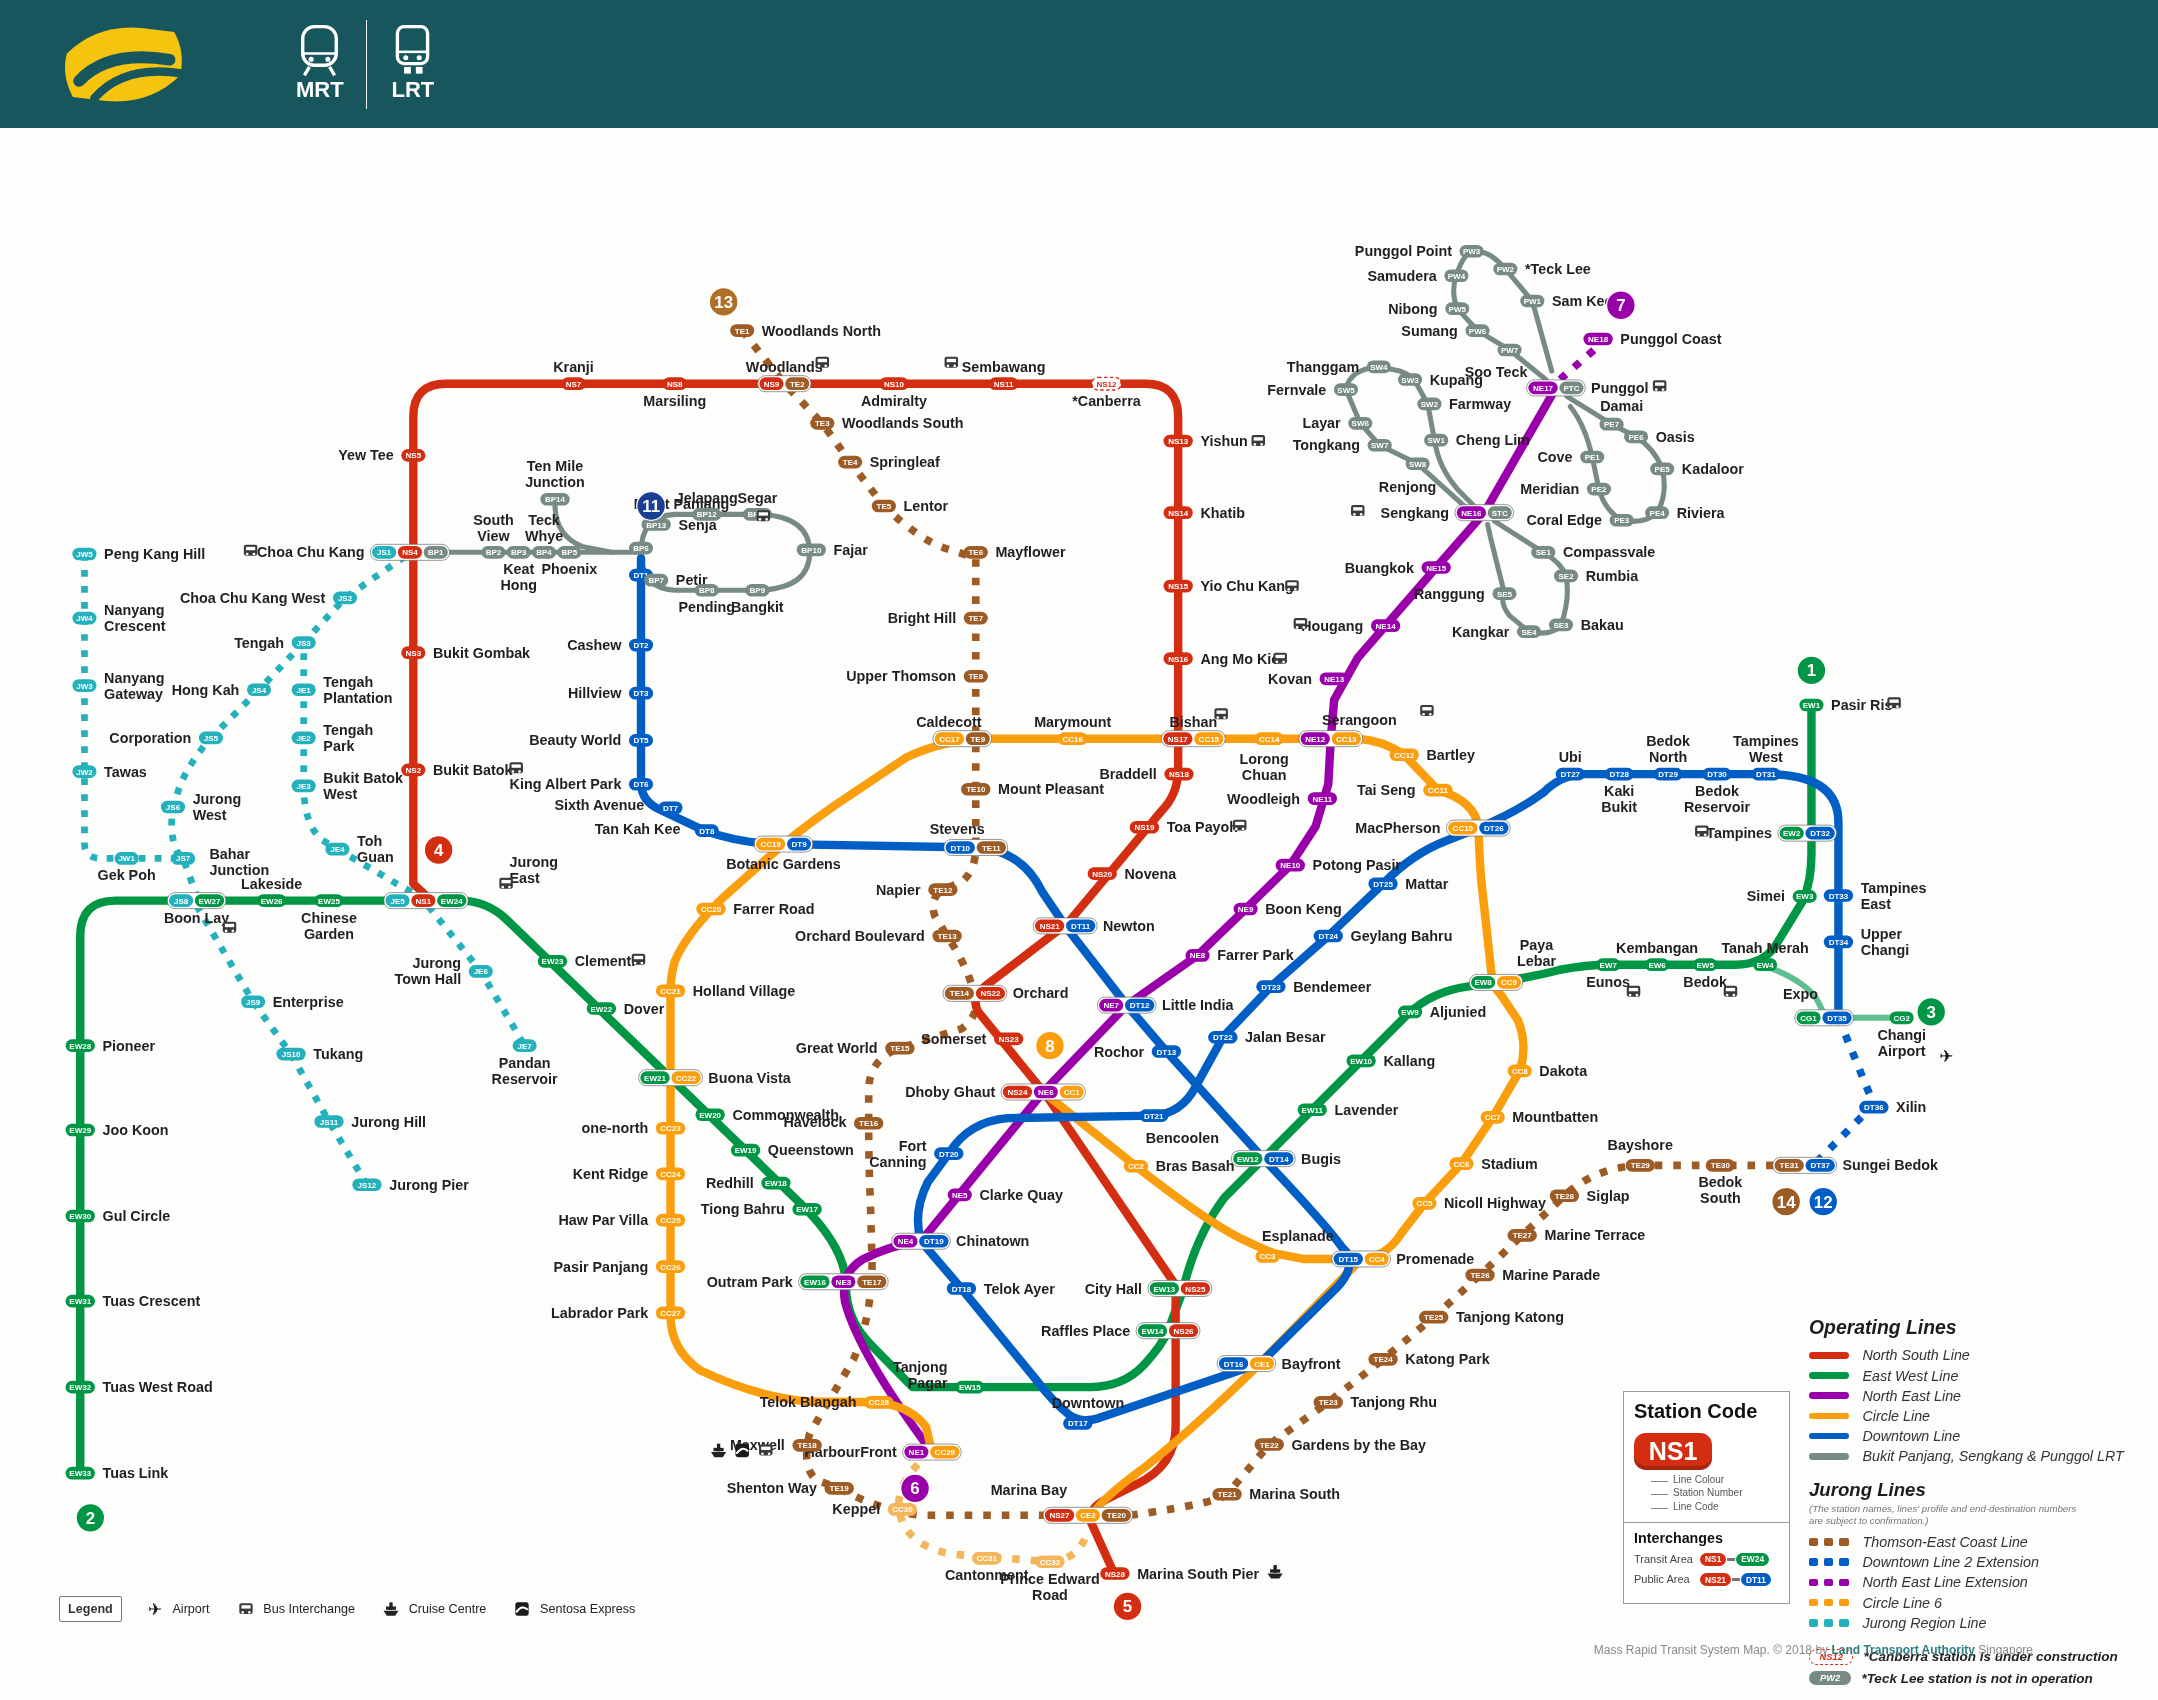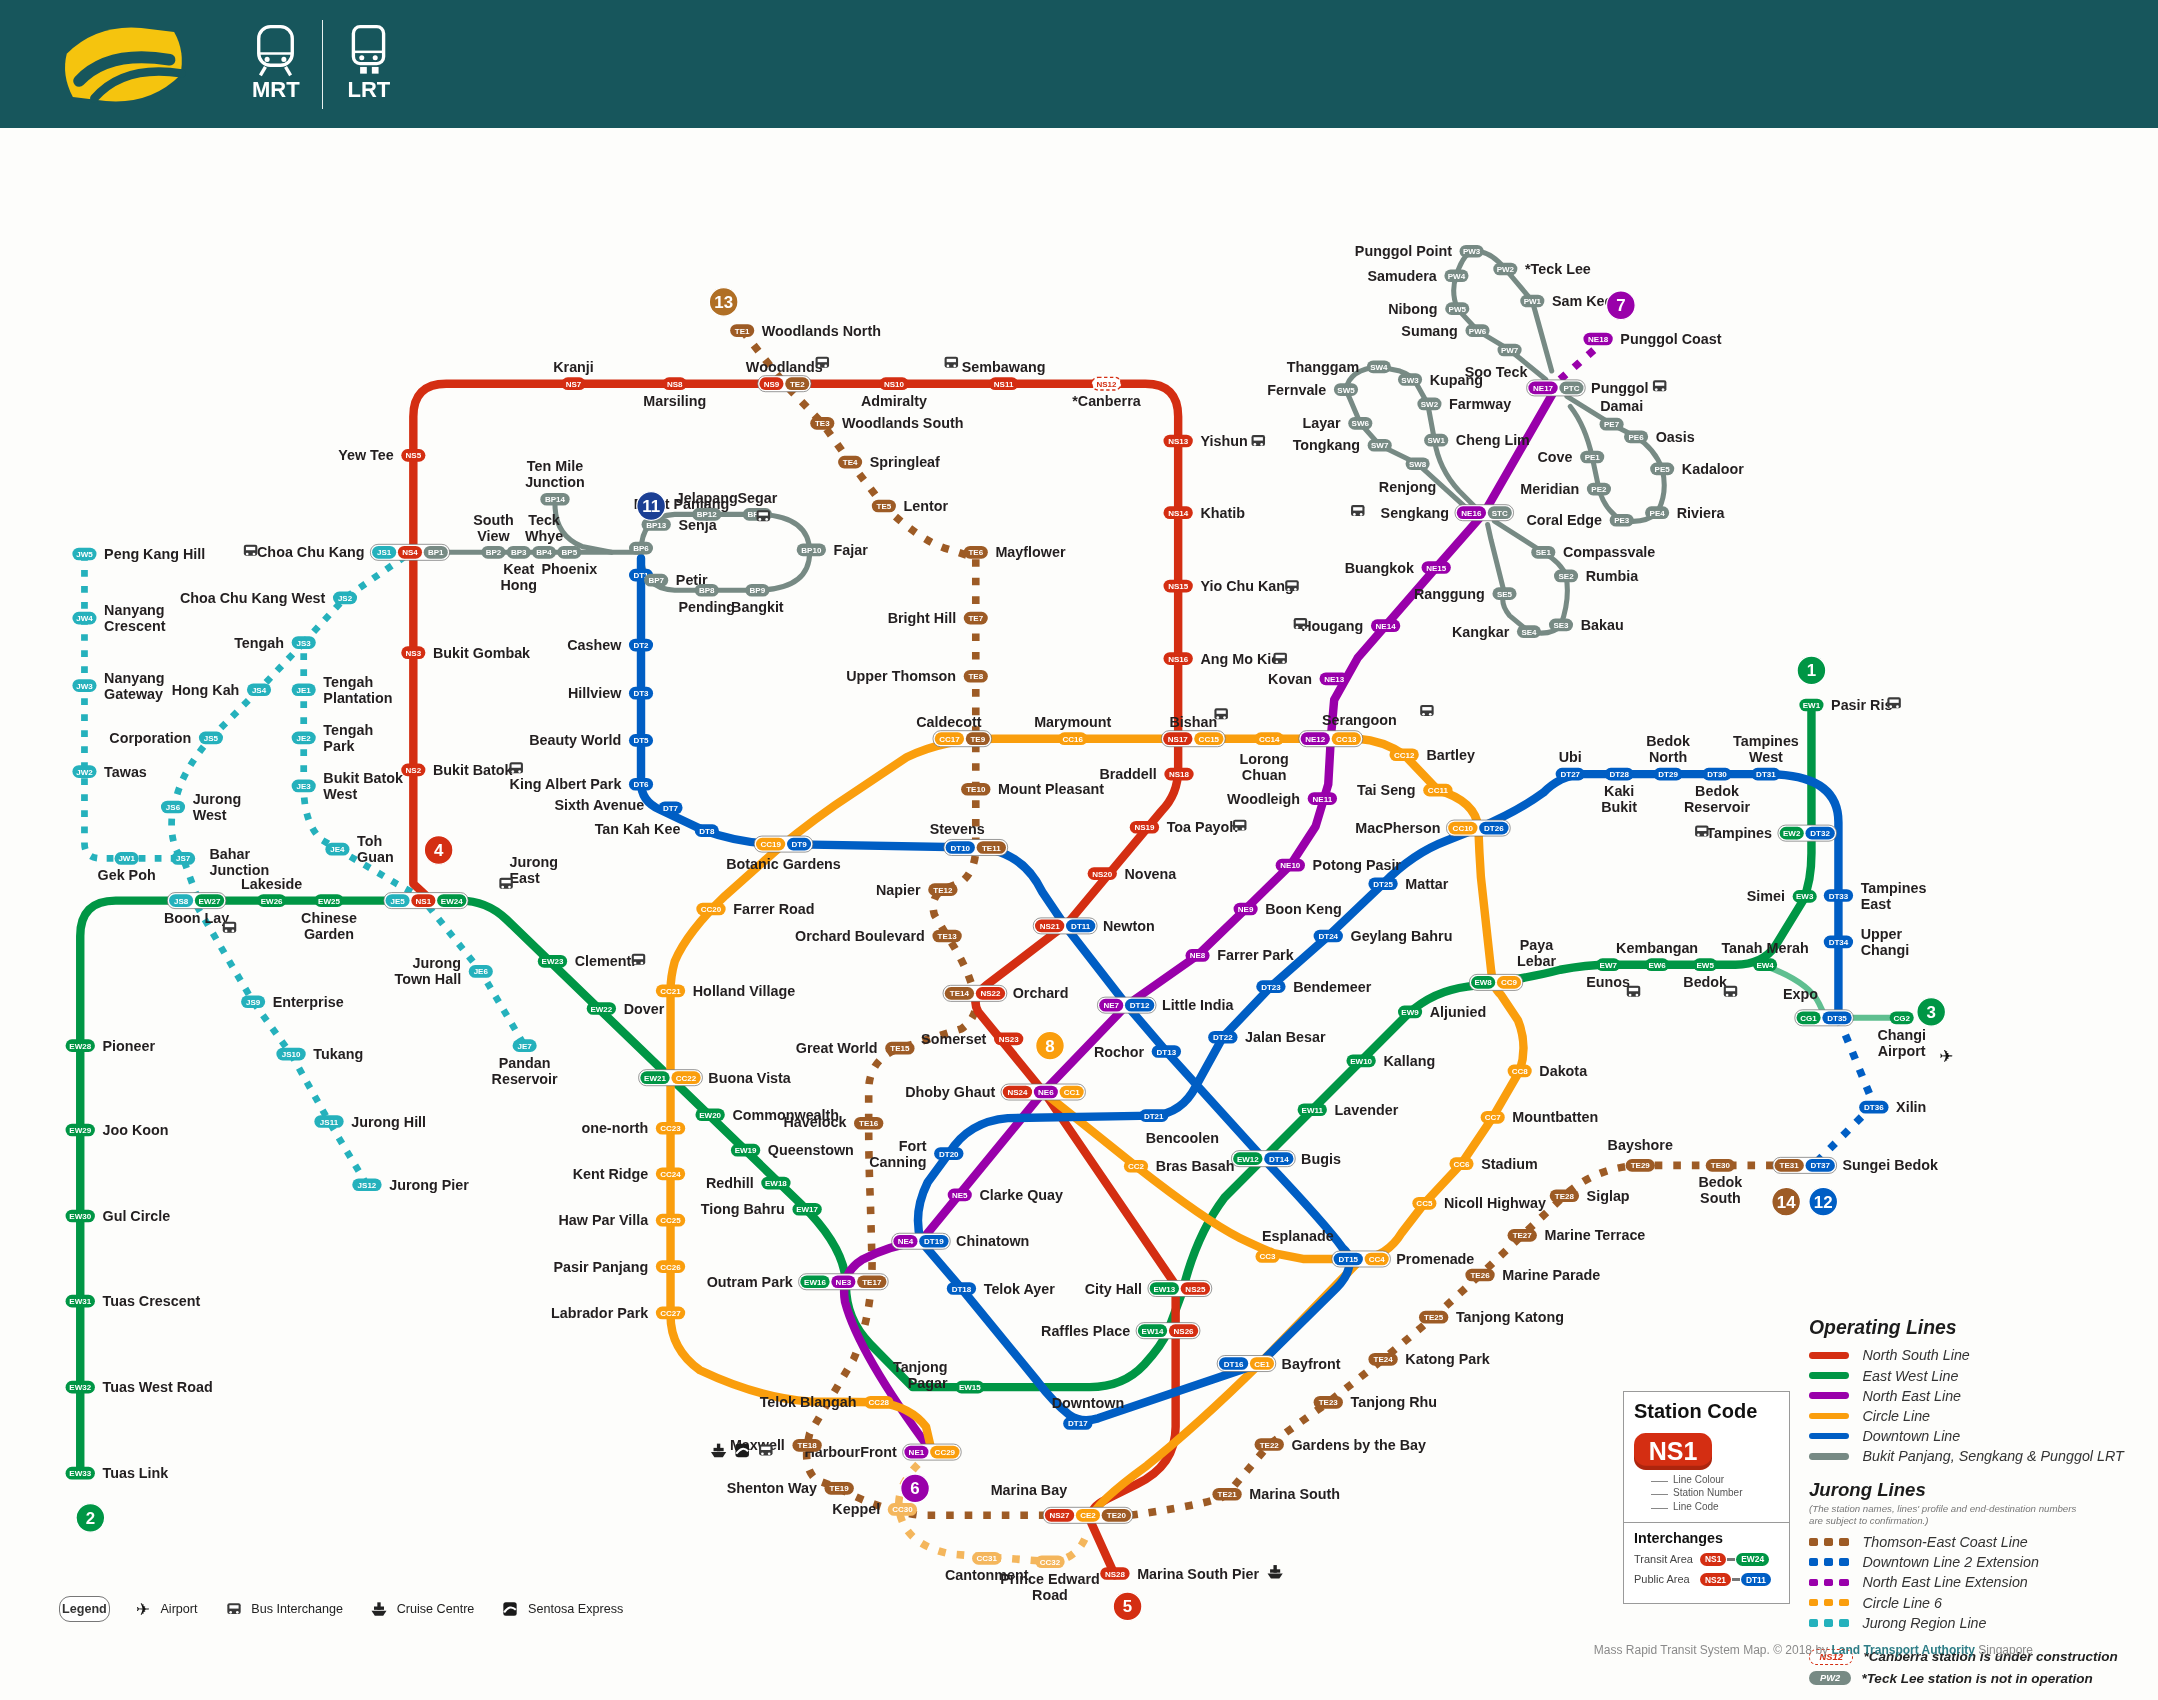--- a/index.html
+++ b/index.html
@@ -24,38 +24,38 @@
   #scbox .t{font-size:20px;font-weight:bold;color:#111;padding:8.4px 10px 1.7px 10px;}
   #bigpill{margin:8.4px 10px 3.4px 10px;width:78px;height:37px;background:#d42e12;border-radius:11.8px;color:#fff;font-size:25px;font-weight:bold;display:flex;align-items:center;justify-content:center;box-shadow:inset 0 -4.2px 0 rgba(0,0,0,.18);}
   .callo{font-size:10px;color:#555;margin:2.5px 0 0 49px;position:relative;}
   .callo:before{content:"";position:absolute;left:-22px;top:6.7px;width:17px;height:0.8px;background:#888;}
   #icbox{border-top:1.7px solid #9a9a9a;margin-top:10px;padding:6.7px 10px 10px 10px;}
   #icbox .t2{font-size:14.3px;font-weight:bold;color:#111;margin-bottom:6.7px;}
   .icr{display:flex;align-items:center;font-size:11px;color:#444;margin:6.7px 0;}
   .icr .lab{width:66px;}
   .mpill{display:inline-block;font-size:8.4px;font-weight:bold;color:#fff;border-radius:6.7px;padding:1.7px 5px;}
   #legendrow{position:absolute;left:59px;top:1596px;display:flex;align-items:center;gap:22px;}
-  #legendbtn{border:1.3px solid #777;border-radius:11px;padding:5px 2px;font-size:12.6px;font-weight:bold;color:#333;background:#fff;}
+  #legendbtn{border:1.3px solid #777;border-radius:2px;padding:5px 8px;font-size:12.6px;font-weight:bold;color:#333;background:#fff;}
   .lgitem{display:flex;align-items:center;gap:6.7px;font-size:12.6px;color:#222;}
   #foot{position:absolute;right:126px;top:1643px;font-size:12px;color:#8a8a8a;}
   #foot b{color:#2e7d86;font-weight:bold;}
 </style>
 </head>
 <body>
 <div id="page">
 
 <div id="hdr">
   <svg width="143" height="101" viewBox="0 0 170 120" style="margin-left:52px">
     <g transform="rotate(-8 85 60)">
       <path d="M20,38 Q60,8 112,20 L150,30 Q160,55 150,82 Q110,112 58,100 L20,90 Q10,62 20,38 Z" fill="#f5c40e"></path>
       <path d="M30,72 Q70,40 140,62" stroke="#17565c" stroke-width="14" fill="none" stroke-linecap="round"></path>
       <path d="M45,95 Q85,60 152,80" stroke="#17565c" stroke-width="10" fill="none" stroke-linecap="round"></path>
     </g>
   </svg>
-  <div class="hico" style="margin-left:57px">
+  <div class="hico" style="margin-left:101px">
     <svg width="47" height="52" viewBox="0 0 56 62">
           <rect x="8" y="2" width="40" height="46" rx="14" fill="none" stroke="#fff" stroke-width="4"></rect>
           <line x1="8" y1="34" x2="48" y2="34" stroke="#fff" stroke-width="3"></line>
           <circle cx="18" cy="41" r="3" fill="#fff"></circle>
           <circle cx="38" cy="41" r="3" fill="#fff"></circle>
           <line x1="16" y1="50" x2="10" y2="60" stroke="#fff" stroke-width="4"></line>
           <line x1="40" y1="50" x2="46" y2="60" stroke="#fff" stroke-width="4"></line>
         </svg>
     <span>MRT</span>
   </div>

